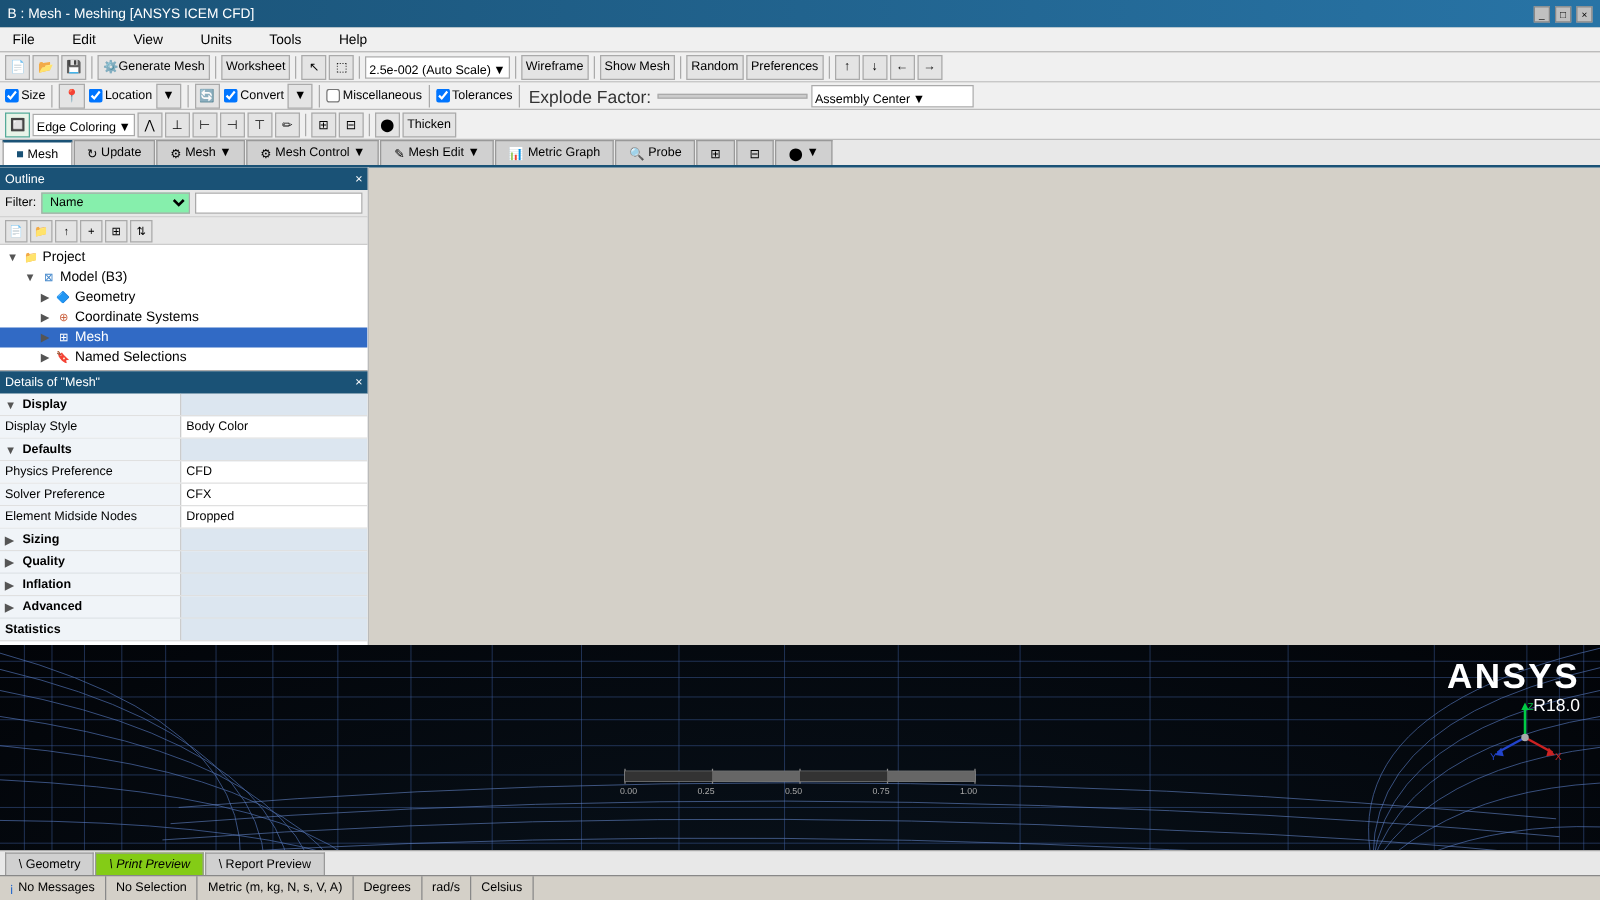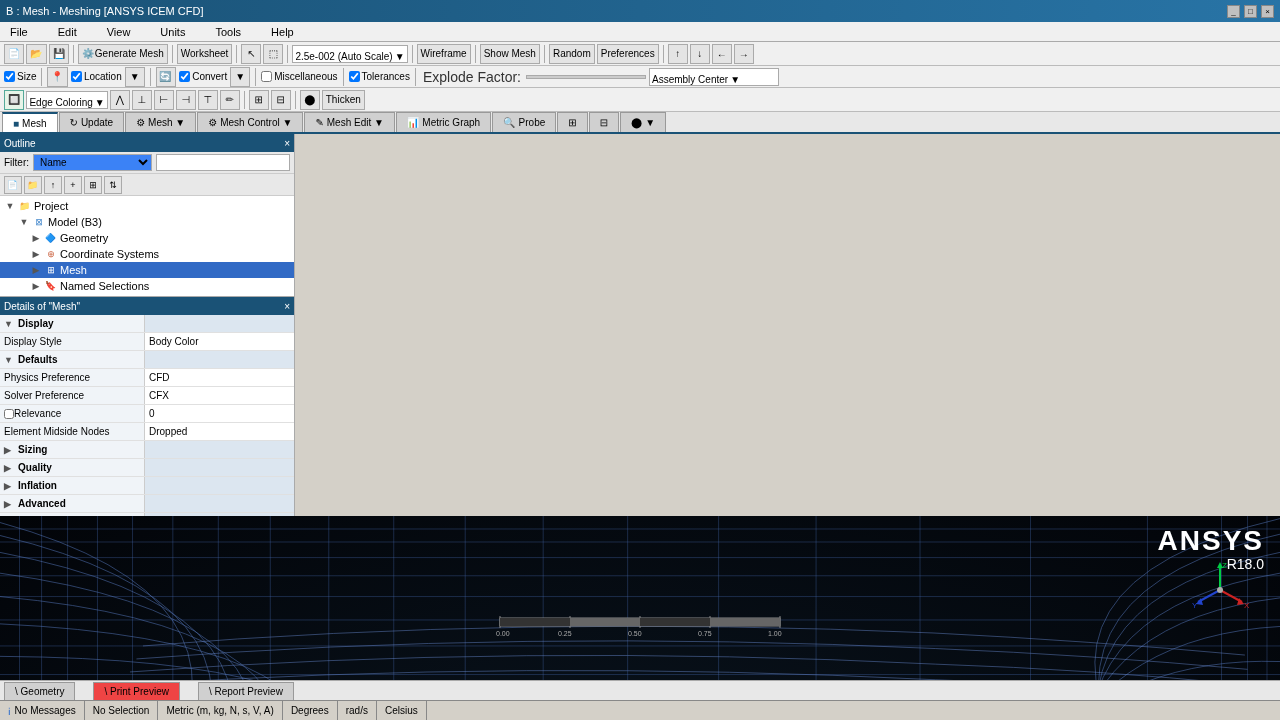--- a/index.html
+++ b/index.html
@@ -158,21 +158,21 @@
       display: flex;
       align-items: center;
       padding: 2px 4px;
       gap: 4px;
       border-bottom: 1px solid #ccc;
       font-size: 10px;
     }
     .filter-dropdown {
       flex: 1;
       height: 17px;
-      background: #3b82f6;
+      background: #86efac;
       border: 1px solid #aaa;
       font-size: 10px;
       padding: 0 2px;
     }
     .outline-icons {
       height: 22px;
       background: #e8e8e8;
       display: flex;
       align-items: center;
       padding: 2px 4px;
@@ -292,34 +292,34 @@
     }
 
     
     .bottom-tabs {
       height: 20px;
       background: #e8e8e8;
       display: flex;
       align-items: flex-end;
       padding: 0 4px;
       border-top: 1px solid #aaa;
-      gap: 18px;
+      gap: 1px;
     }
     .bottom-tab {
       height: 18px;
       padding: 1px 10px;
       background: #d0d0d0;
       border: 1px solid #999;
       border-bottom: none;
       cursor: pointer;
       font-size: 10px;
       display: flex;
       align-items: center;
     }
-    .bottom-tab.active { background: #ef4444; }
+    .bottom-tab.active { background: #84cc16; font-style: italic; }
 
     
     .status-bar {
       height: 20px;
       background: #d4d0c8;
       display: flex;
       align-items: center;
       border-top: 1px solid #888;
       font-size: 10px;
     }
@@ -580,27 +580,20 @@
           </div>
           <div class="details-cell"></div>
         </div>
         <div class="details-row">
           <div class="details-cell">Physics Preference</div>
           <div class="details-cell">CFD</div>
         </div>
         <div class="details-row">
           <div class="details-cell">Solver Preference</div>
           <div class="details-cell">CFX</div>
-        </div>
-        <div class="details-row">
-          <div class="details-cell">
-            <input type="checkbox" style="width: 10px; height: 10px;">
-            Relevance
-          </div>
-          <div class="details-cell">0</div>
         </div>
         <div class="details-row">
           <div class="details-cell">Element Midside Nodes</div>
           <div class="details-cell">Dropped</div>
         </div>
 
         <div class="details-row section-header">
           <div class="details-cell">
             <span class="details-expand">▶</span>
             Sizing

